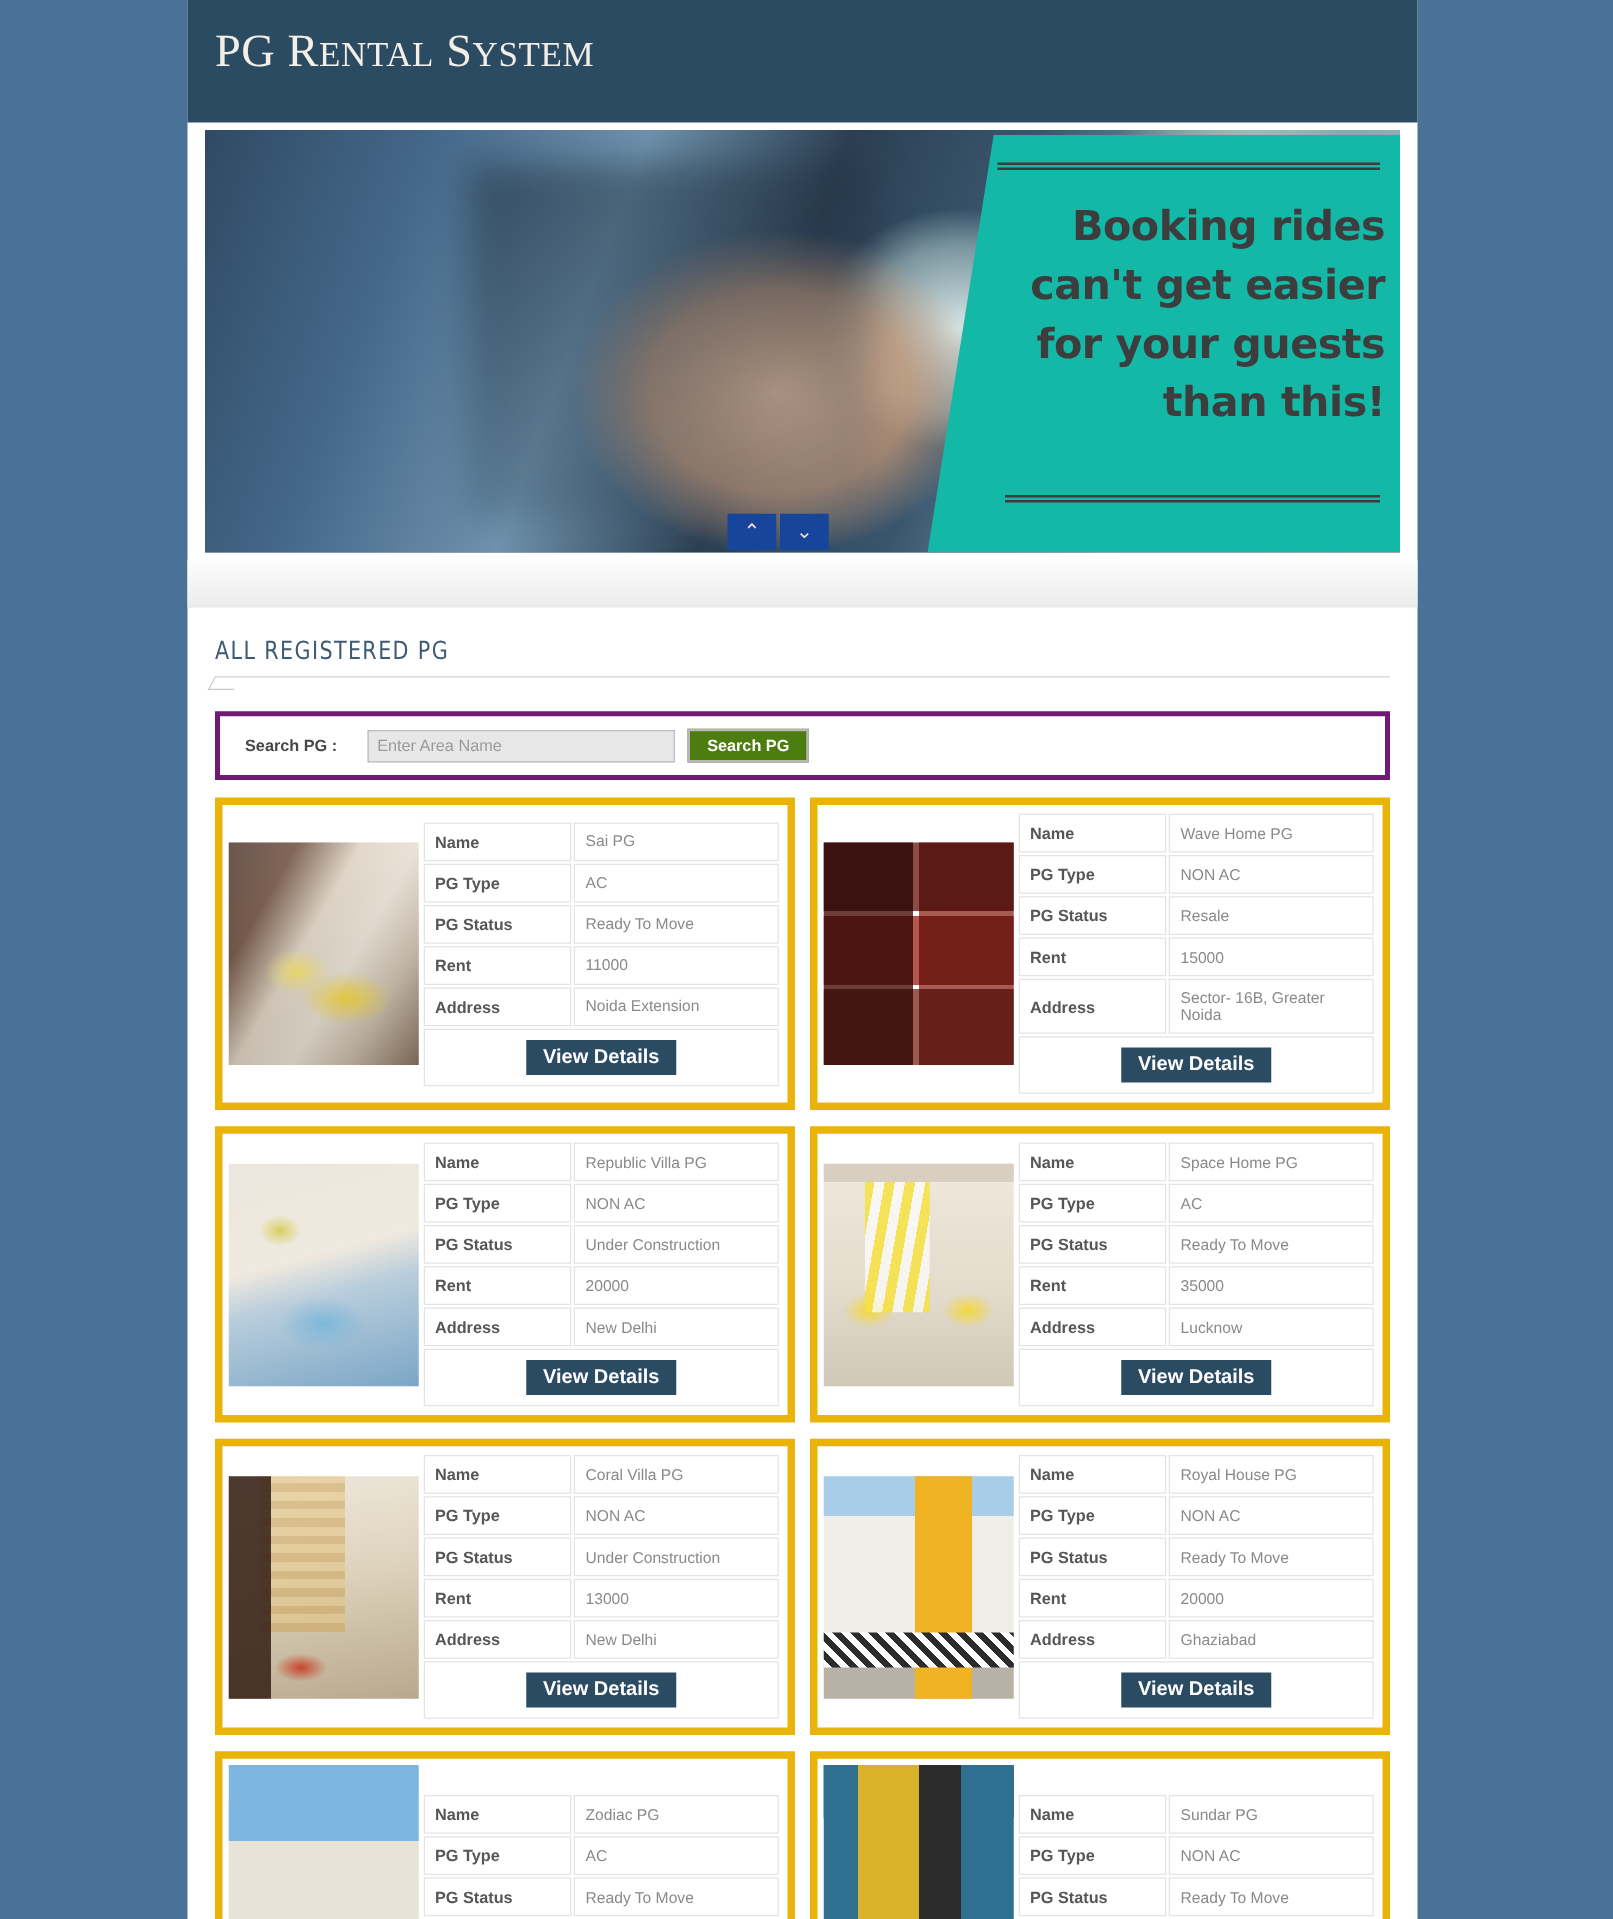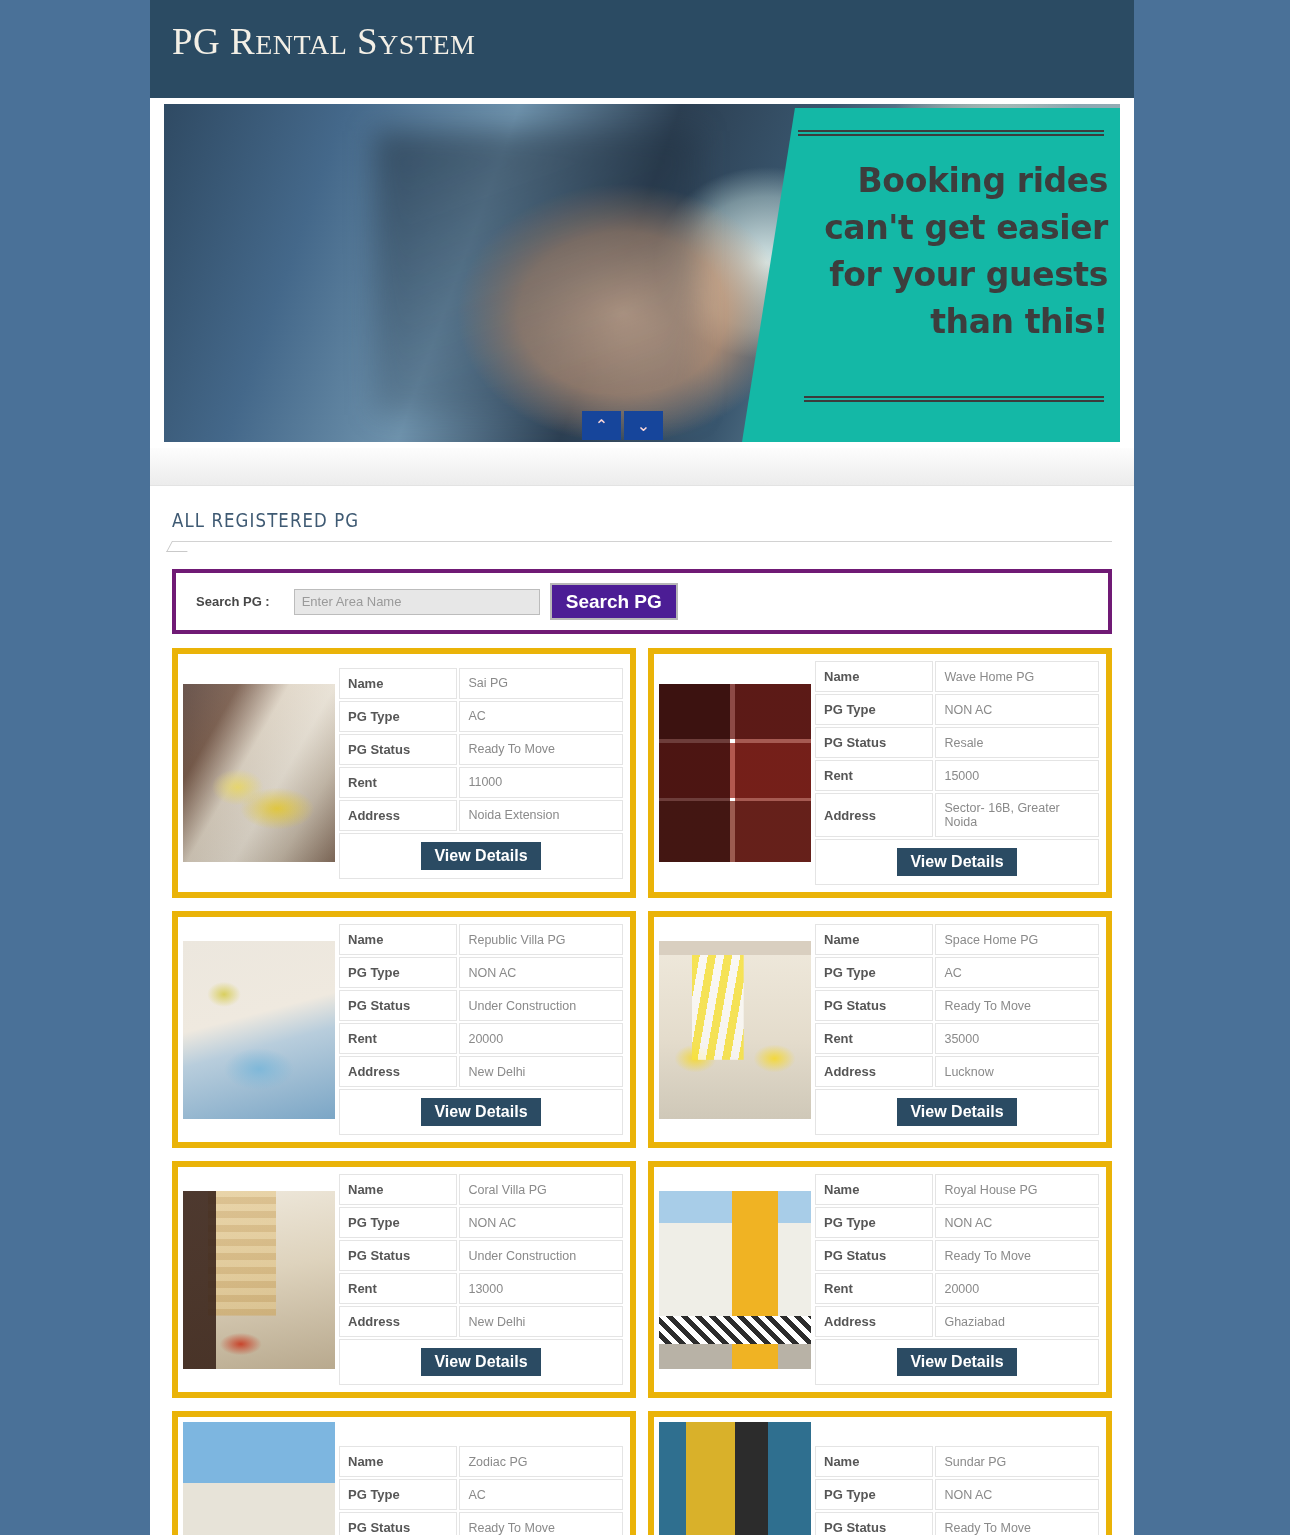--- a/index.html
+++ b/index.html
@@ -194,26 +194,26 @@
     height: 26px;
     background: #e7e7e7;
     border: 1px solid #bcbcbc;
     padding: 0 7px;
     font-size: 13px;
     color: #8c8c8c;
     font-family: Liberation Sans, sans-serif;
   }
   .search-input::placeholder { color: #9a9a9a; }
   .search-btn {
-    background: #4c1d95;
+    background: #4d7c0f;
     color: #ffffff;
     border: 2px solid #b7b7b7;
-    height: 37px;
+    height: 27px;
     padding: 0 14px;
-    font-size: 19px;
+    font-size: 13px;
     font-weight: bold;
     cursor: pointer;
     font-family: "Liberation Sans", sans-serif;
   }
 
   
   .cards-grid {
     display: grid;
     grid-template-columns: 1fr 1fr;
     column-gap: 12px;

